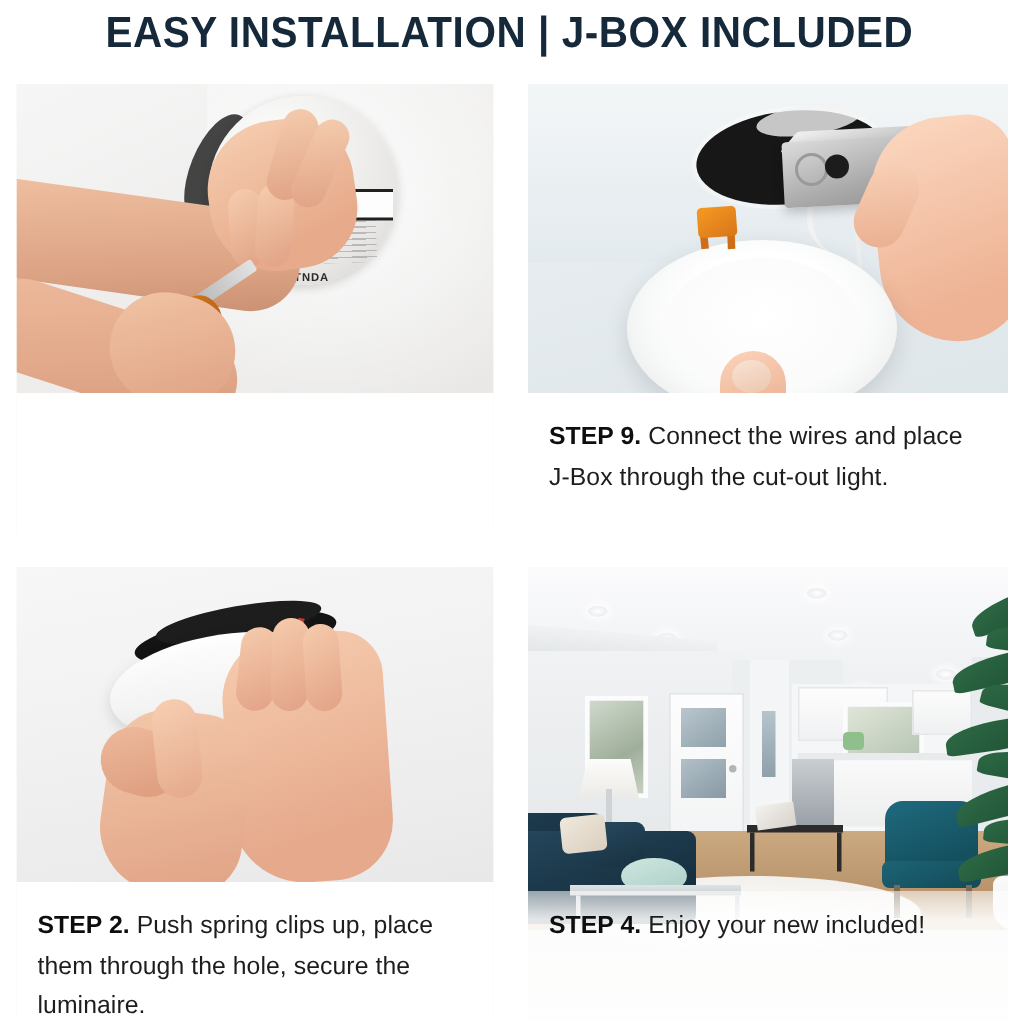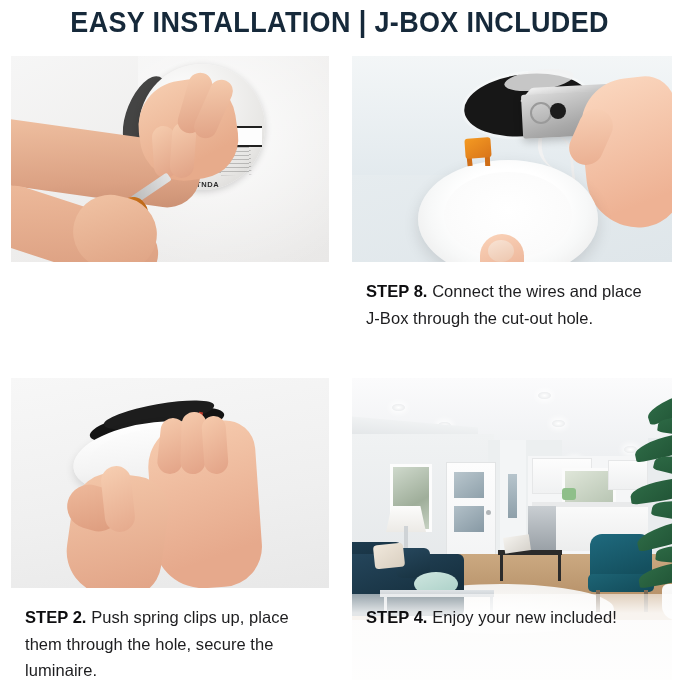--- a/index.html
+++ b/index.html
@@ -298,21 +298,21 @@
       <div class="light"></div>
       <div class="light-in"></div>
       <div class="clip-l"></div>
       <div class="clip-r"></div>
       <div class="clip"></div>
       <div class="thumb"></div>
       <div class="nail"></div>
     </div>
     <div class="veil veil-top"></div>
     <div class="caption cap-top">
-      <b>STEP 8.</b><span> Connect the wires and place J-Box through the cut-out hole.</span>
+      <b>STEP 9.</b><span> Connect the wires and place J-Box through the cut-out light.</span>
     </div>
   </div>
 
   <div class="card card-bl">
     <div class="photo photo-h-210 p3">
       <div class="darkhole"></div>
       <div class="darkhole2"></div>
       <div class="disc"></div>
       <div class="disc-in"></div>
       <div class="redclip"></div>

